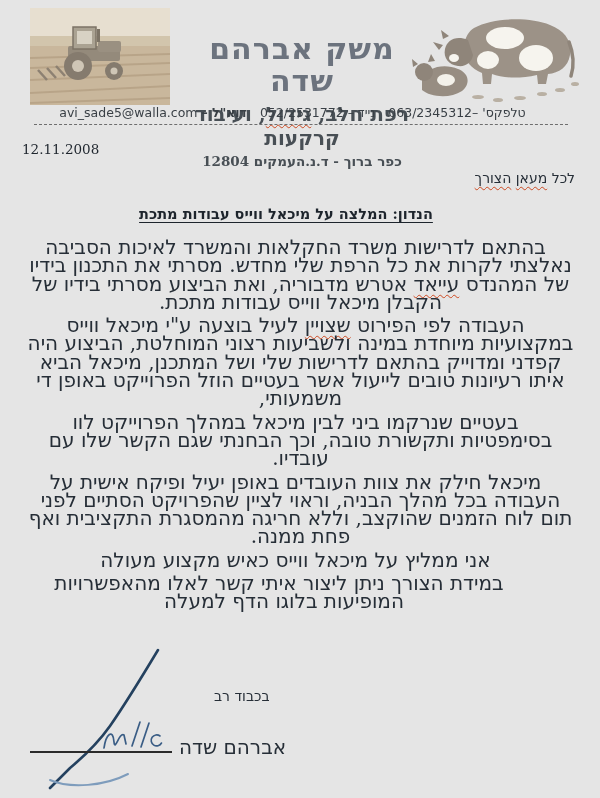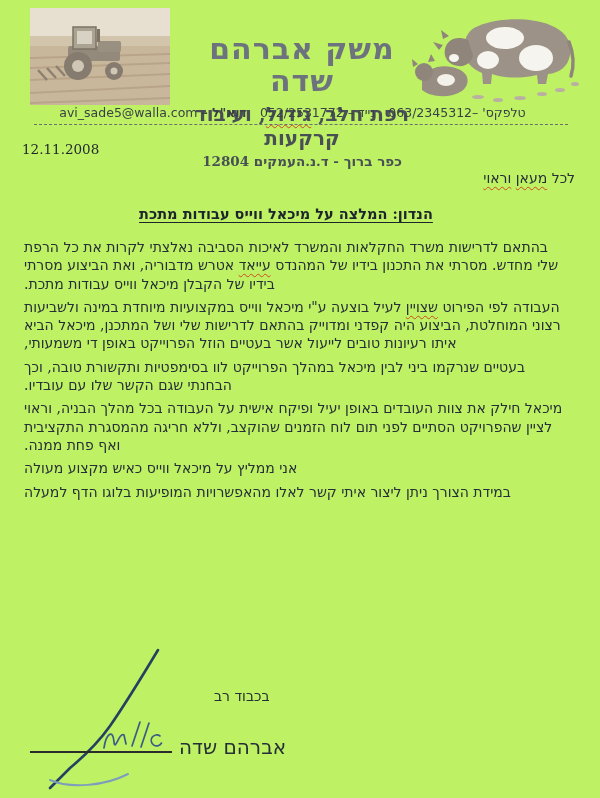--- a/index.html
+++ b/index.html
@@ -1,21 +1,21 @@
 <!DOCTYPE html>
 <html lang="he"><head>
 <meta charset="utf-8">
 <style>
   * { margin: 0; padding: 0; box-sizing: border-box; }
   html, body { background: #ffffff; }
   .page {
     position: relative;
     width: 600px;
     height: 798px;
-    background: #bef264;
+    background: #e5e5e5;
     font-family: "DejaVu Serif", "DejaVu Sans", serif;
     color: #262e37;
     overflow: hidden;
     margin: 0 auto;
   }
   
   .tractor-box { position: absolute; left: 30px; top: 8px; width: 140px; height: 97px; }
   .cows-box { position: absolute; left: 412px; top: 10px; width: 176px; height: 98px; }
   .brand {
     position: absolute; left: 176px; top: 33px; width: 252px;
@@ -50,22 +50,22 @@
     position: absolute; right: 25px; top: 170px; direction: rtl;
     font-size: 14px; color: #262e37;
   }
   .subject-line {
     position: absolute; left: 0; top: 205px; width: 572px; text-align: center;
     direction: rtl; font-size: 14.5px; font-weight: bold; color: #1d242c;
   }
   .subject-line span { text-decoration: underline; text-underline-offset: 3px; }
   .body-text {
     position: absolute; left: 24px; top: 238px; width: 553px;
-    direction: rtl; text-align: left;
-    font-size: 14px; line-height: 18.3px; color: #262e37;
+    direction: rtl; text-align: center;
+    font-size: 20px; line-height: 18.3px; color: #262e37;
   }
   .body-text p { margin: 0 0 5px 0; text-indent: 10px; }
   .recommend-line { margin-top: 24px; }
   .contact-note { margin-top: 25px; padding-right: 33px; }
   .spell {
     text-decoration: underline wavy #cc4a22;
     text-decoration-thickness: 1px;
     text-underline-offset: 2.5px;
     text-decoration-skip-ink: none;
   }
@@ -148,21 +148,21 @@
 
   <div class="contact-row">
     <span class="contact-seg">טלפקס' –063/2345312</span>
     <span class="contact-seg">נייד – 052/2531772</span>
     <span class="contact-seg"><span class="lbl-bold">דוא"ל –</span> <span class="ltr">avi_sade5@walla.com</span></span>
   </div>
   <div class="head-rule"></div>
 
   <div class="date-line">12.11.2008</div>
 
-  <div class="recipient"><span>לכל </span><span class="spell">מעאן</span><span>&nbsp;</span><span class="spell">וראוי</span></div>
+  <div class="recipient"><span>לכל </span><span class="spell">מעאן</span><span>&nbsp;</span><span class="spell">הצורך</span></div>
 
   <div class="subject-line"><span>הנדון: המלצה על מיכאל ווייס עבודות מתכת</span></div>
 
   <div class="body-text">
     <p><span>בהתאם לדרישות משרד החקלאות והמשרד לאיכות הסביבה נאלצתי לקרות את כל הרפת שלי מחדש. מסרתי את התכנון בידיו של המהנדס </span><span class="spell">עייאד</span><span> אטרש מדבוריה, ואת הביצוע מסרתי בידיו של הקבלן מיכאל ווייס עבודות מתכת.</span></p>
     <p><span>העבודה לפי הפירוט </span><span class="spell">שצויין</span><span> לעיל בוצעה ע"י מיכאל ווייס במקצועיות מיוחדת במינה ולשביעות רצוני המוחלטת, הביצוע היה קפדני ומדוייק בהתאם לדרישות שלי ושל המתכנן, מיכאל הביא איתו רעיונות טובים לייעול אשר בעטיים הוזל הפרוייקט באופן די משמעותי,</span></p>
     <p>בעטיים שנרקמו ביני לבין מיכאל במהלך הפרוייקט לוו בסימפטיות ותקשורת טובה, וכך הבחנתי שגם הקשר שלו עם עובדיו.</p>
     <p>מיכאל חילק את צוות העובדים באופן יעיל ופיקח אישית על העבודה בכל מהלך הבניה, וראוי לציין שהפרויקט הסתיים לפני תום לוח הזמנים שהוקצב, וללא חריגה מהמסגרת התקציבית ואף פחת ממנה.</p>
     <p class="recommend-line">אני ממליץ על מיכאל ווייס כאיש מקצוע מעולה</p>
     <p class="contact-note">במידת הצורך ניתן ליצור איתי קשר לאלו מהאפשרויות המופיעות בלוגו הדף למעלה</p>

